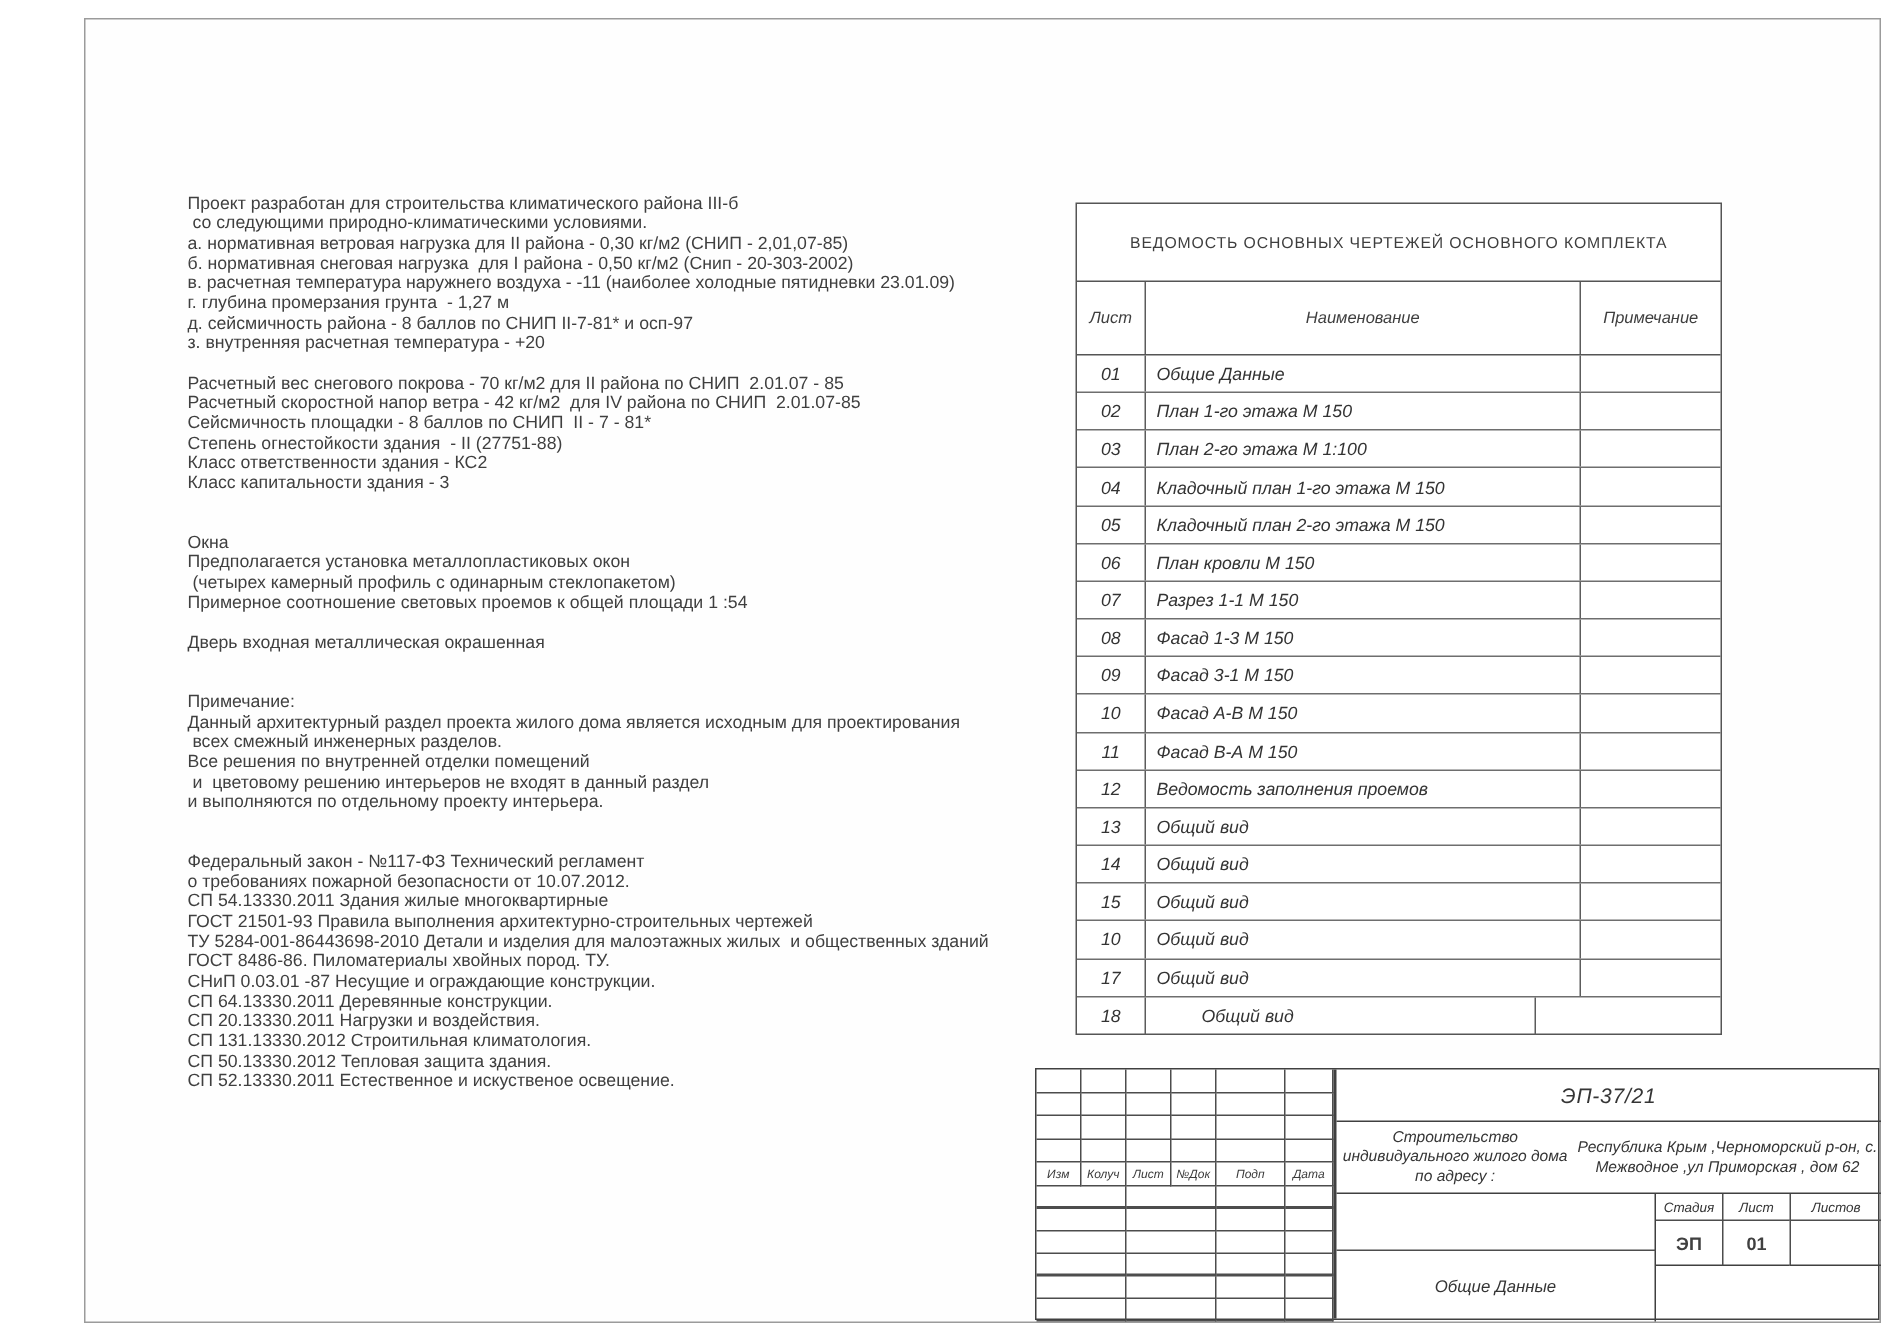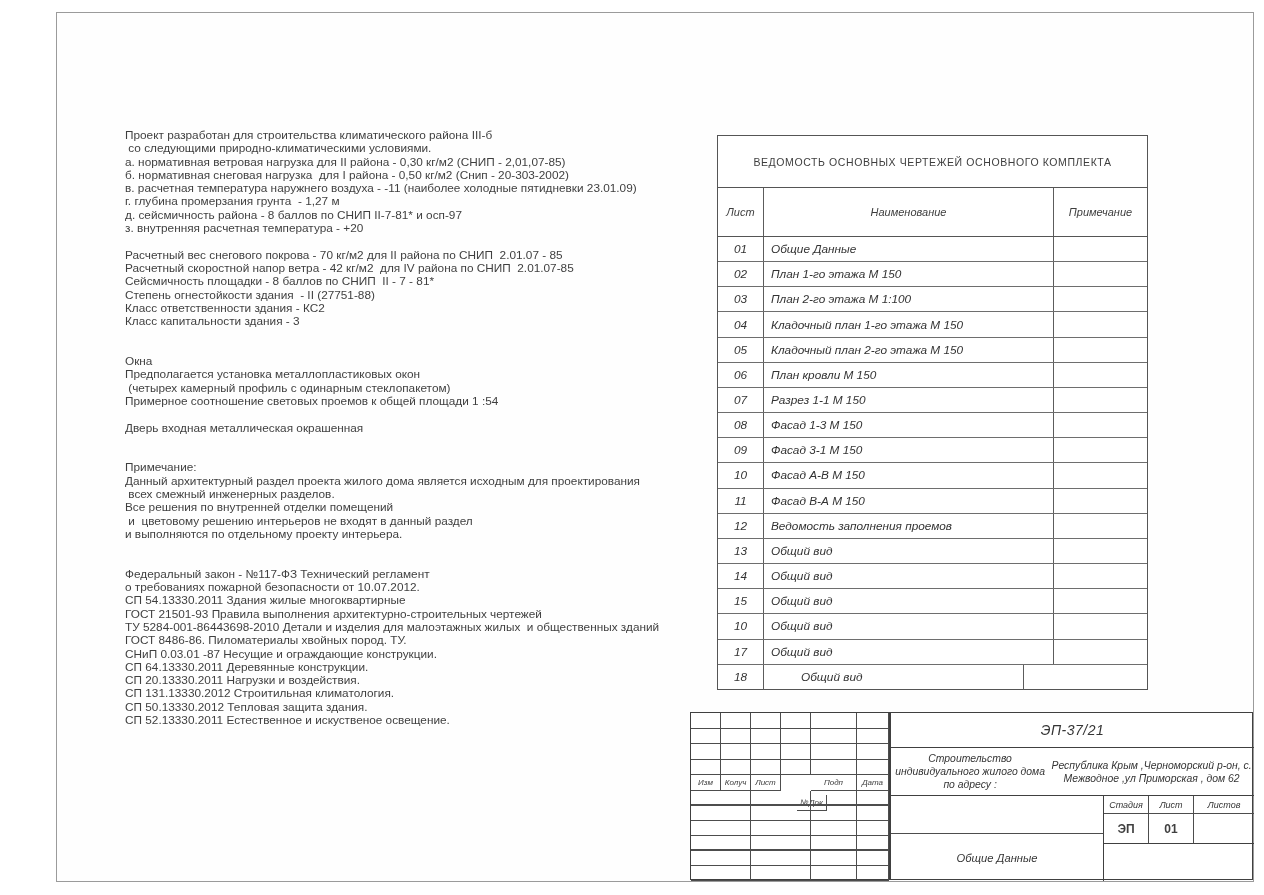--- a/index.html
+++ b/index.html
@@ -218,21 +218,21 @@
         <div class="rev-cell" style="left: 166px; top: 31px; width: 32px; height: 16px;"></div>
         <div class="rev-cell" style="left: 0px; top: 47px; width: 30px; height: 15px;"></div>
         <div class="rev-cell" style="left: 30px; top: 47px; width: 30px; height: 15px;"></div>
         <div class="rev-cell" style="left: 60px; top: 47px; width: 30px; height: 15px;"></div>
         <div class="rev-cell" style="left: 90px; top: 47px; width: 30px; height: 15px;"></div>
         <div class="rev-cell" style="left: 120px; top: 47px; width: 46px; height: 15px;"></div>
         <div class="rev-cell" style="left: 166px; top: 47px; width: 32px; height: 15px;"></div>
         <div class="rev-cell rev-label" style="left: 0px; top: 62px; width: 30px; height: 16px;">Изм</div>
         <div class="rev-cell rev-label" style="left: 30px; top: 62px; width: 30px; height: 16px;">Колуч</div>
         <div class="rev-cell rev-label" style="left: 60px; top: 62px; width: 30px; height: 16px;">Лист</div>
-        <div class="rev-cell rev-label" style="left: 106px; top: 62px; width: 30px; height: 16px; margin-top: 20px;">№Док</div>
+        <div class="rev-cell rev-label" style="left: 90px; top: 62px; width: 30px; height: 16px;">№Док</div>
         <div class="rev-cell rev-label" style="left: 120px; top: 62px; width: 46px; height: 16px;">Подп</div>
         <div class="rev-cell rev-label" style="left: 166px; top: 62px; width: 32px; height: 16px;">Дата</div>
         <div class="rev-cell" style="left: 0px; top: 78px; width: 60px; height: 15px; border-bottom-width: 2px;"></div>
         <div class="rev-cell" style="left: 60px; top: 78px; width: 60px; height: 15px; border-bottom-width: 2px;"></div>
         <div class="rev-cell" style="left: 120px; top: 78px; width: 46px; height: 15px; border-bottom-width: 2px;"></div>
         <div class="rev-cell" style="left: 166px; top: 78px; width: 32px; height: 15px; border-bottom-width: 2px;"></div>
         <div class="rev-cell" style="left: 0px; top: 93px; width: 60px; height: 15px;"></div>
         <div class="rev-cell" style="left: 60px; top: 93px; width: 60px; height: 15px;"></div>
         <div class="rev-cell" style="left: 120px; top: 93px; width: 46px; height: 15px;"></div>
         <div class="rev-cell" style="left: 166px; top: 93px; width: 32px; height: 15px;"></div>

